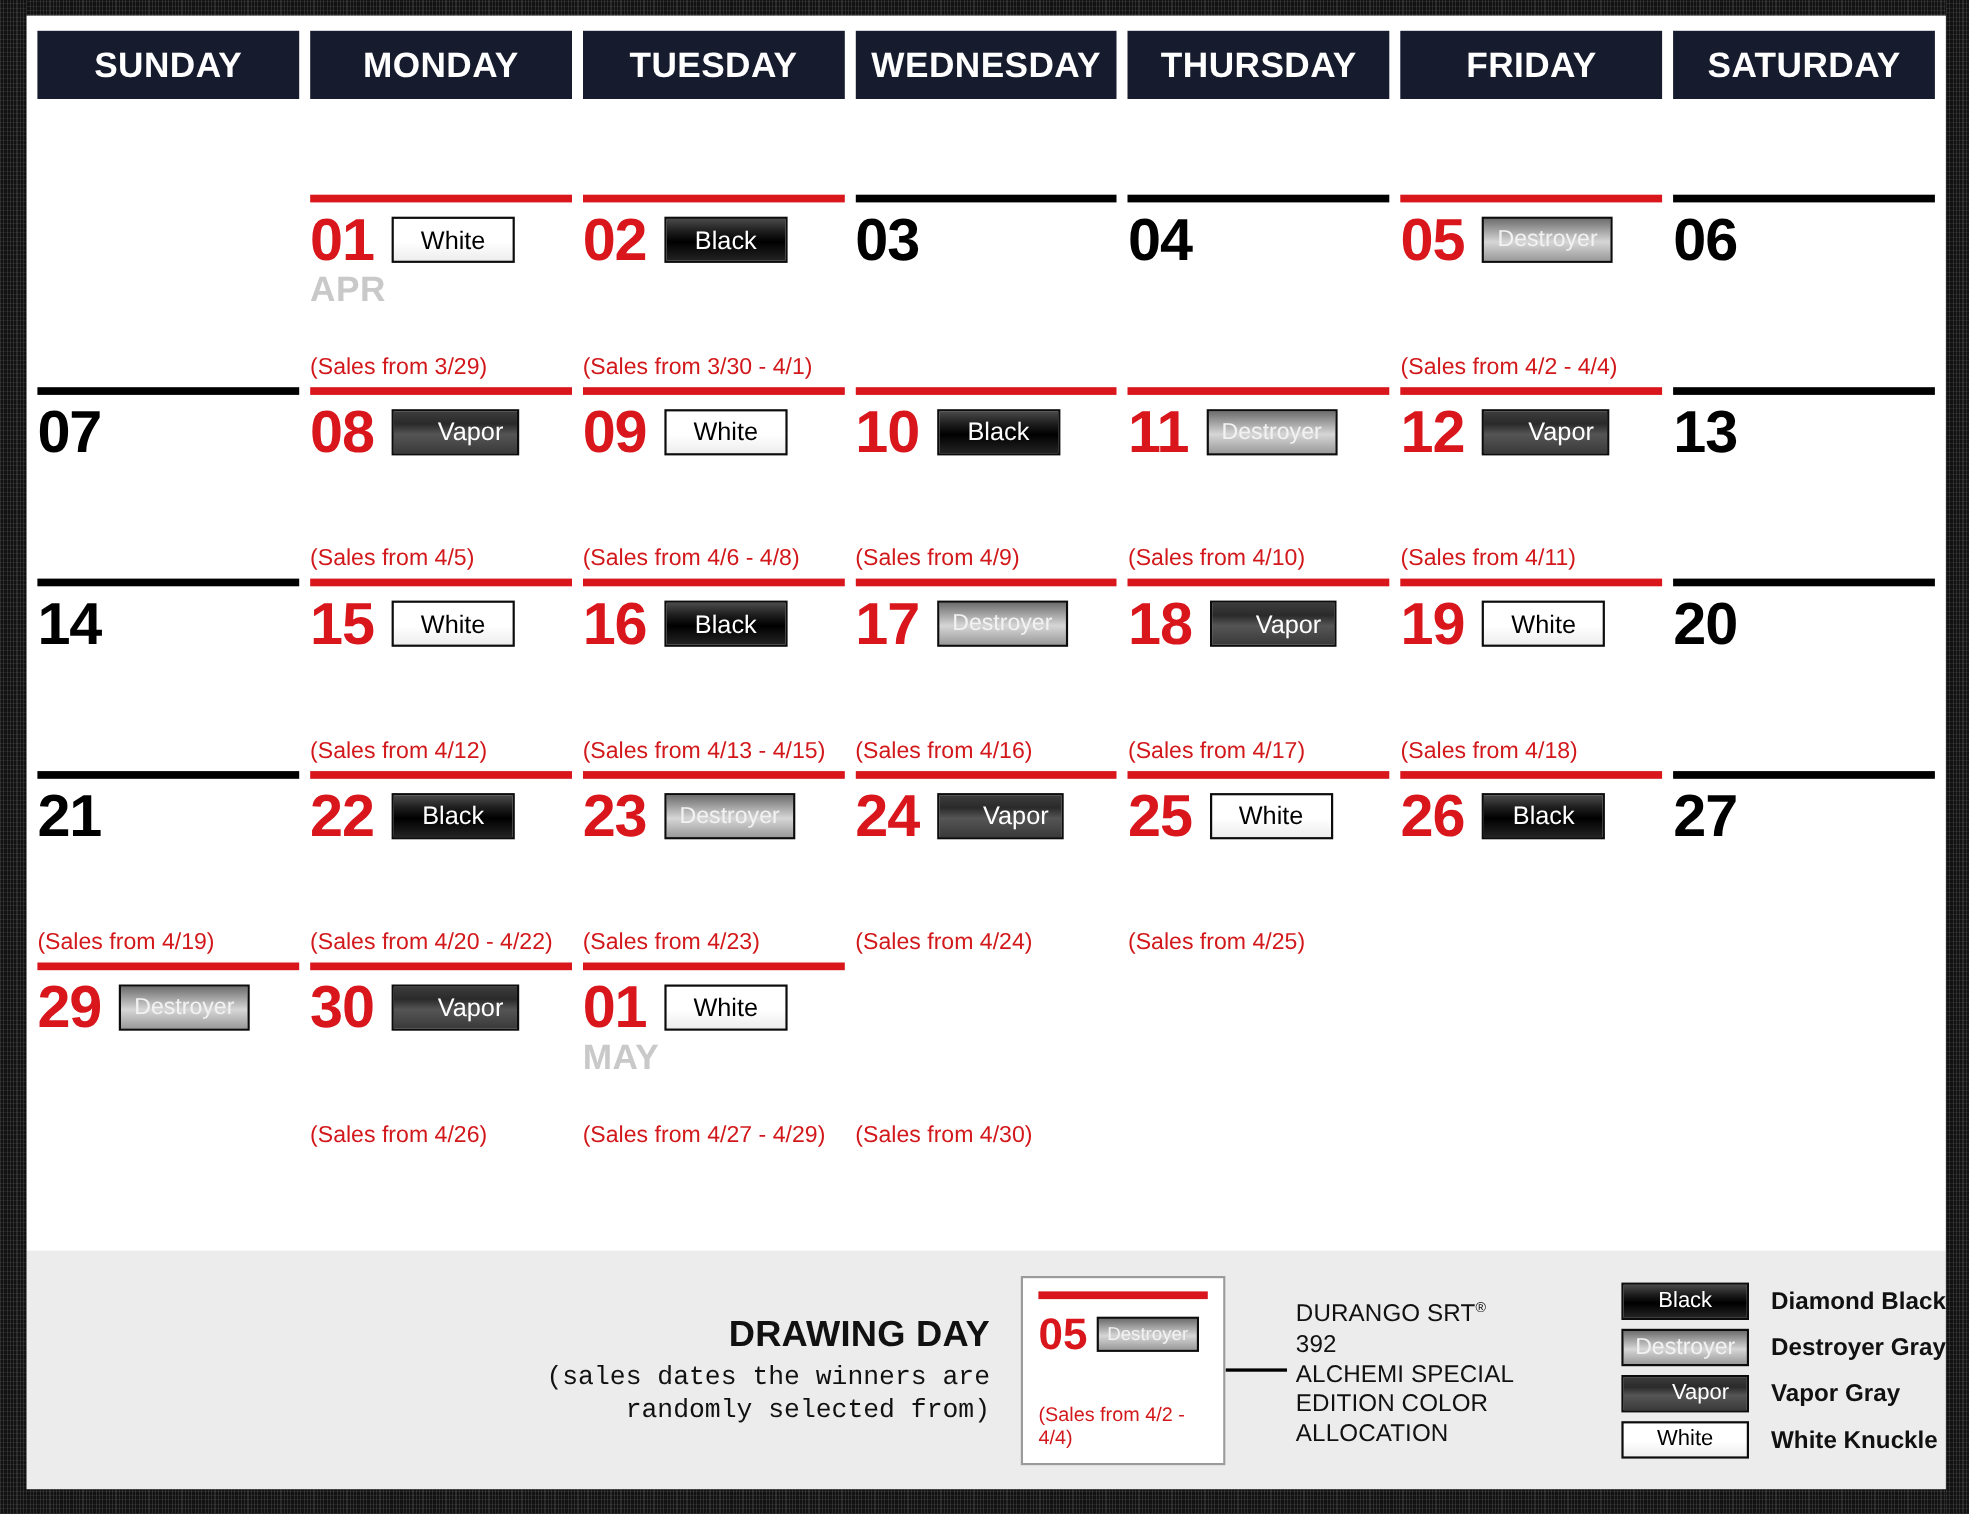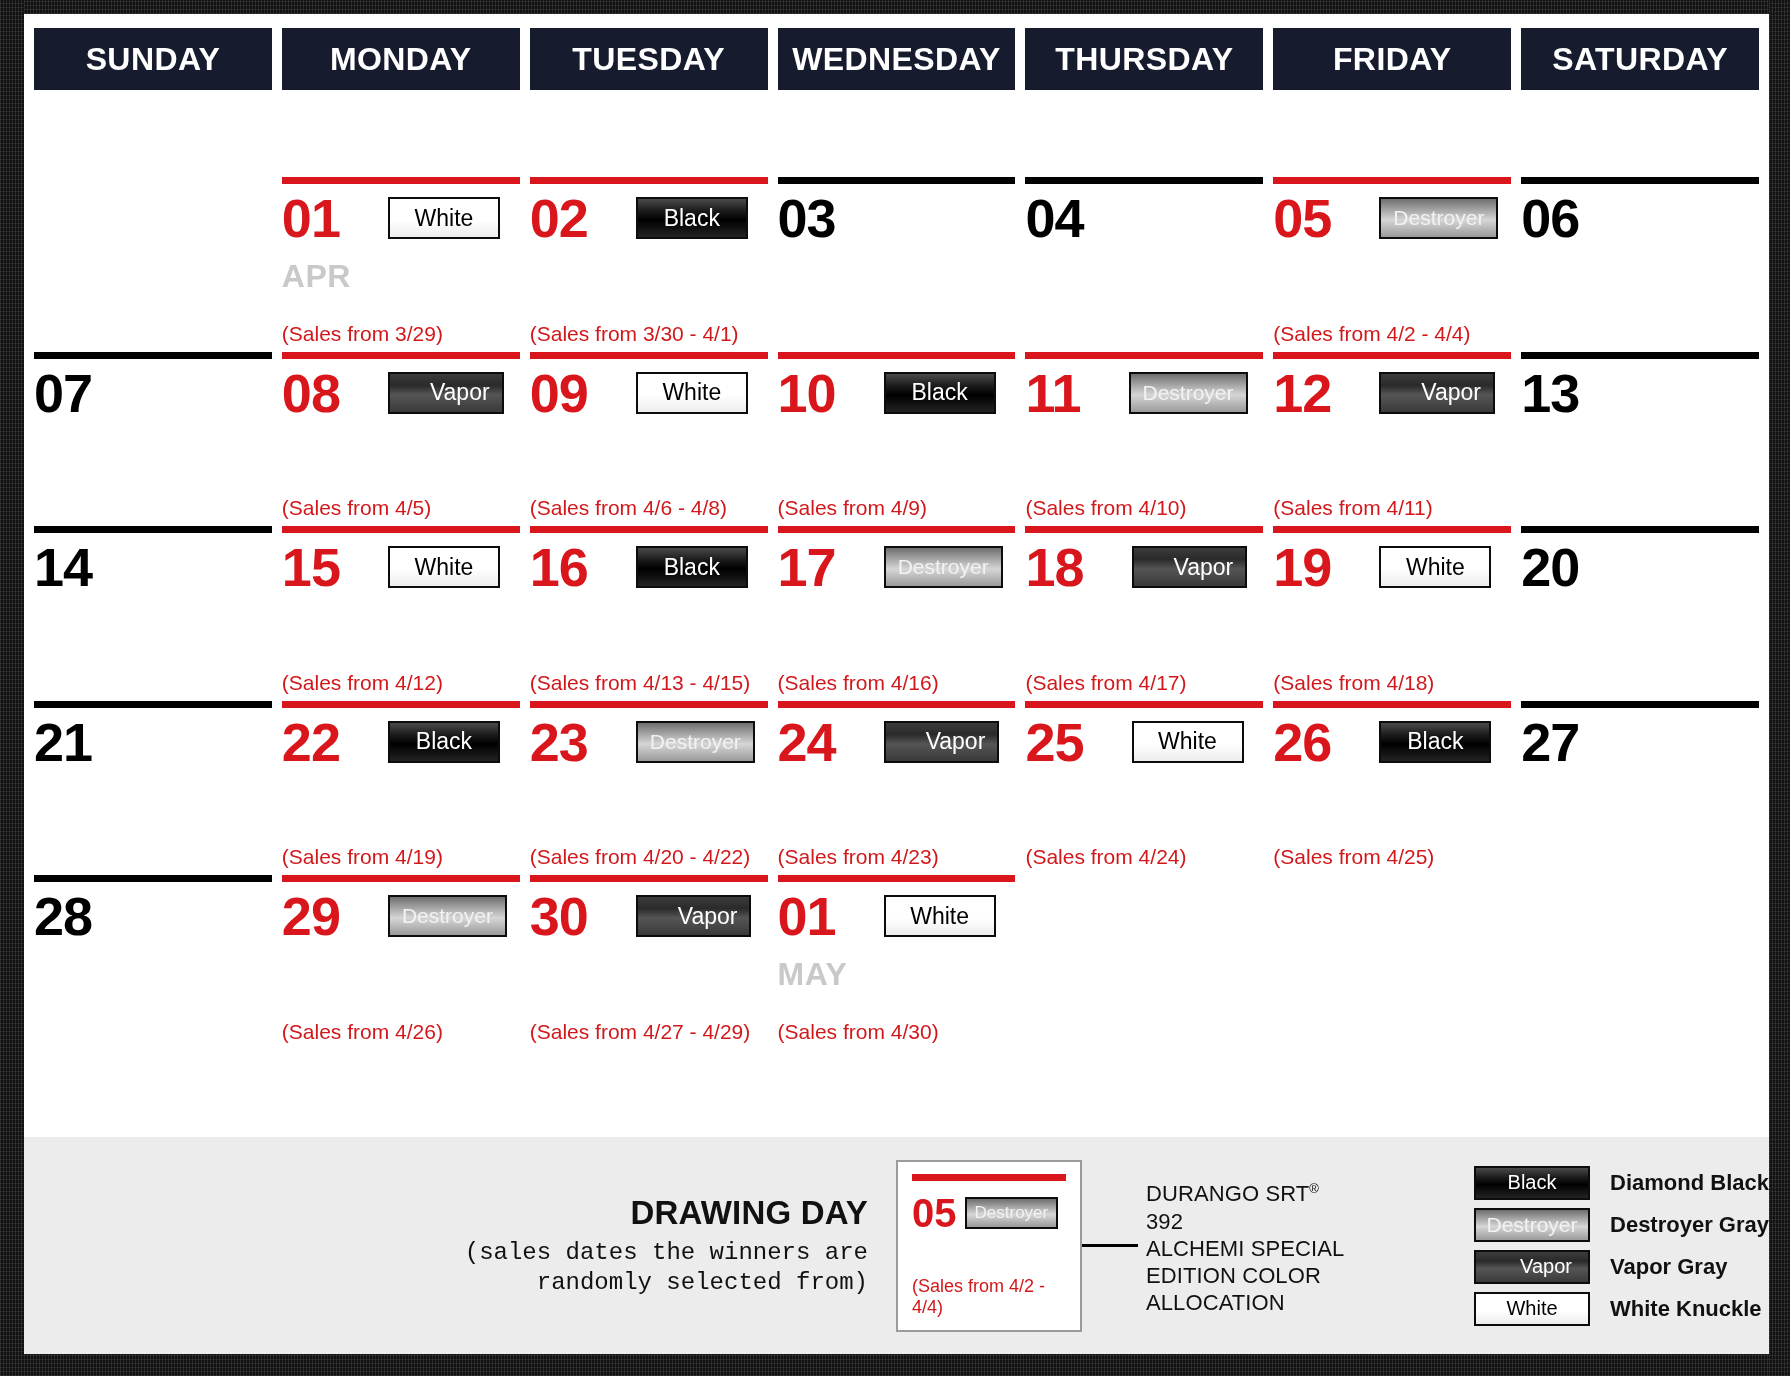--- a/index.html
+++ b/index.html
@@ -117,37 +117,36 @@
     color: #000000;
     letter-spacing: -1px;
   }
   .daynum.red { color: #d8161c; }
 
   .month-tag {
     color: #c9c9c9;
     font-size: 32px;
     font-weight: bold;
     line-height: 32px;
-    margin-top: 14px;
+    margin-top: 1px;
     letter-spacing: 0.5px;
   }
 
   
   .chip {
     display: inline-flex;
     align-items: center;
     justify-content: center;
     height: 42px;
     min-width: 112px;
     padding: 0 12px;
     font-size: 23px;
     font-weight: normal;
     border: 2px solid #0c0c0c;
     flex: 0 0 auto;
-    margin-left: 32px;
   }
   .chip.black {
     background: linear-gradient(to bottom, #4a4a4a 0%, #1d1d1d 30%, #000000 55%, #232323 100%);
     color: #ffffff;
   }
   .chip.destroyer {
     background: linear-gradient(to bottom, #6e6e6e 0%, #a7a7a7 30%, #d6d6d6 55%, #9a9a9a 100%);
     color: #f2f2f2;
     font-size: 21px;
   }
@@ -538,28 +537,20 @@
                 <div class="rule"></div>
                 <div class="day-main">
                   <div class="daynum">27</div>
                 </div>
               </div>
             </div>
           </div>
           <div class="week">
             <div class="day">
               <div class="day-inner">
-                <div class="rule"></div>
-                <div class="day-main">
-                  <div class="daynum">28</div>
-                </div>
-              </div>
-            </div>
-            <div class="day">
-              <div class="day-inner">
                 <div class="sales-note">(Sales from 4/19)</div>
                 <div class="rule red"></div>
                 <div class="day-main">
                   <div class="daynum red">29</div>
                   <span class="chip destroyer">Destroyer</span>
                 </div>
               </div>
             </div>
             <div class="day">
               <div class="day-inner">

